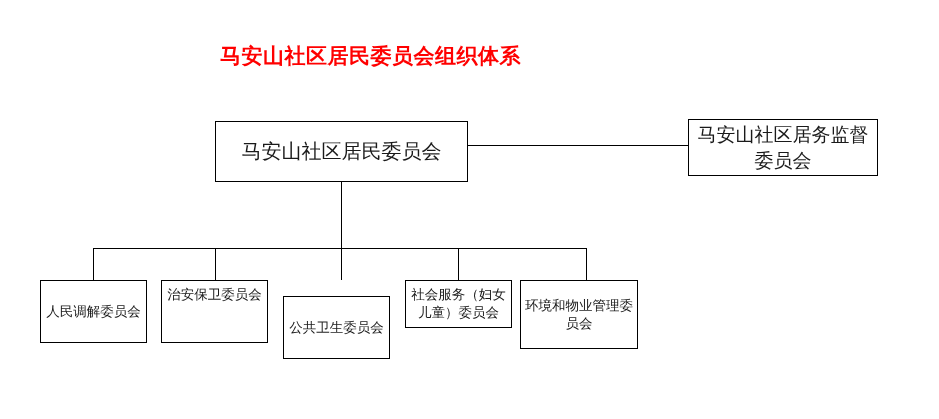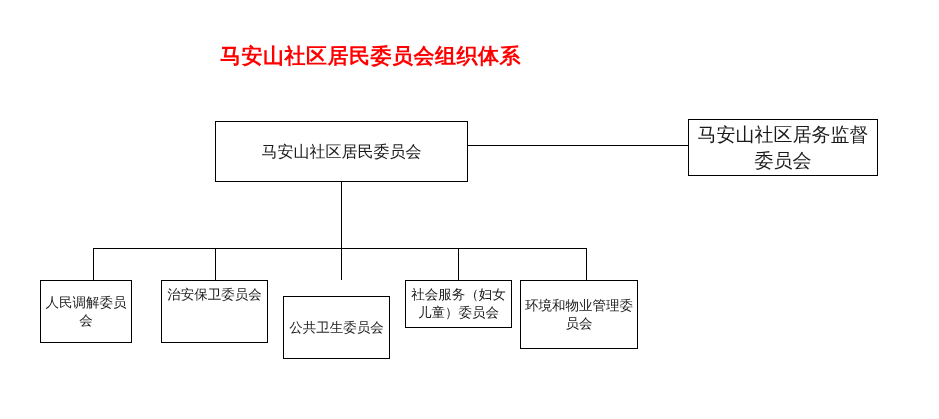--- a/index.html
+++ b/index.html
@@ -50,32 +50,32 @@
   }
   .v-center { align-items: center; }
   .v-top { align-items: flex-start; padding-top: 5px; }
 
   
   #node-root {
     left: 215px;
     top: 121px;
     width: 253px;
     height: 61px;
-    font-size: 16px;
+    font-size: 20px;
   }
   
   #node-supervision {
     left: 688px;
     top: 119px;
     width: 190px;
     height: 57px;
     font-size: 19px;
   }
   
-  #node-c0 { left: 40px;  top: 280px; width: 92px; height: 63px; }
+  #node-c0 { left: 40px;  top: 280px; width: 107px; height: 63px; }
   #node-c1 { left: 161px; top: 280px; width: 107px; height: 63px; }
   #node-c2 { left: 283px; top: 296px; width: 107px; height: 63px; }
   #node-c3 { left: 405px; top: 280px; width: 107px; height: 48px; }
   #node-c4 { left: 520px; top: 280px; width: 118px; height: 69px; }
 
   .conn {
     position: absolute;
     background: #000000;
     z-index: 1;
   }

